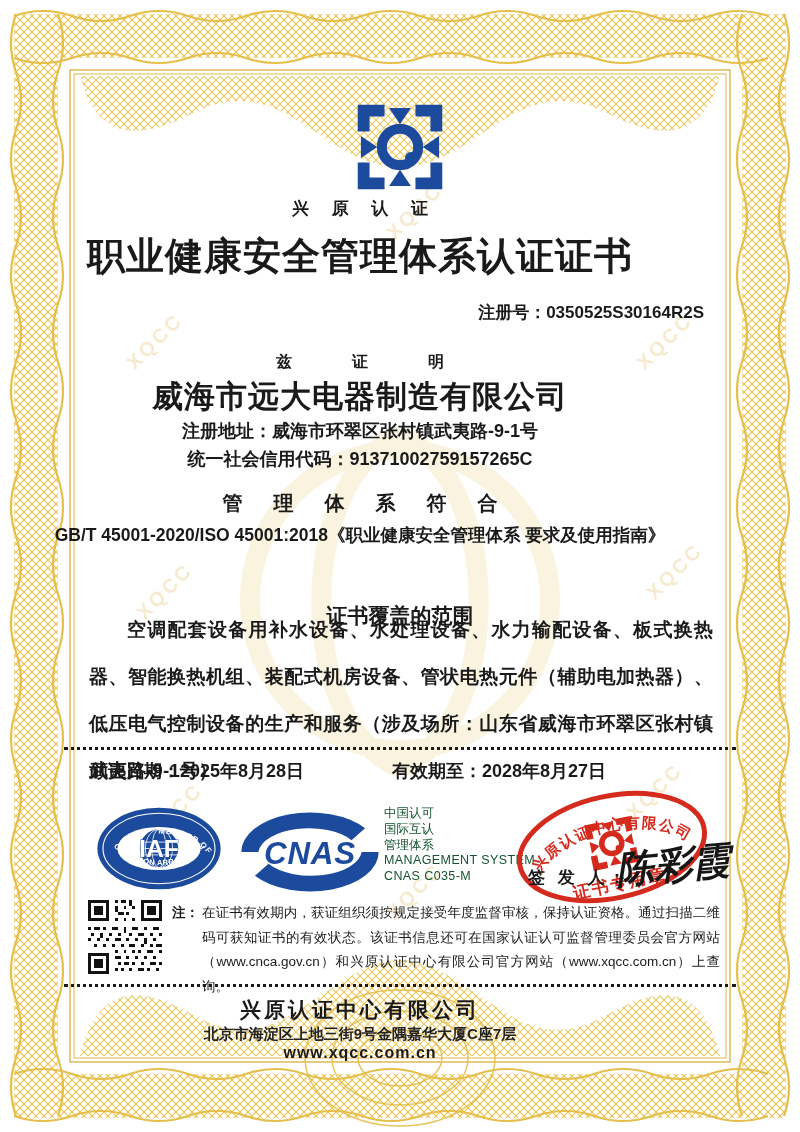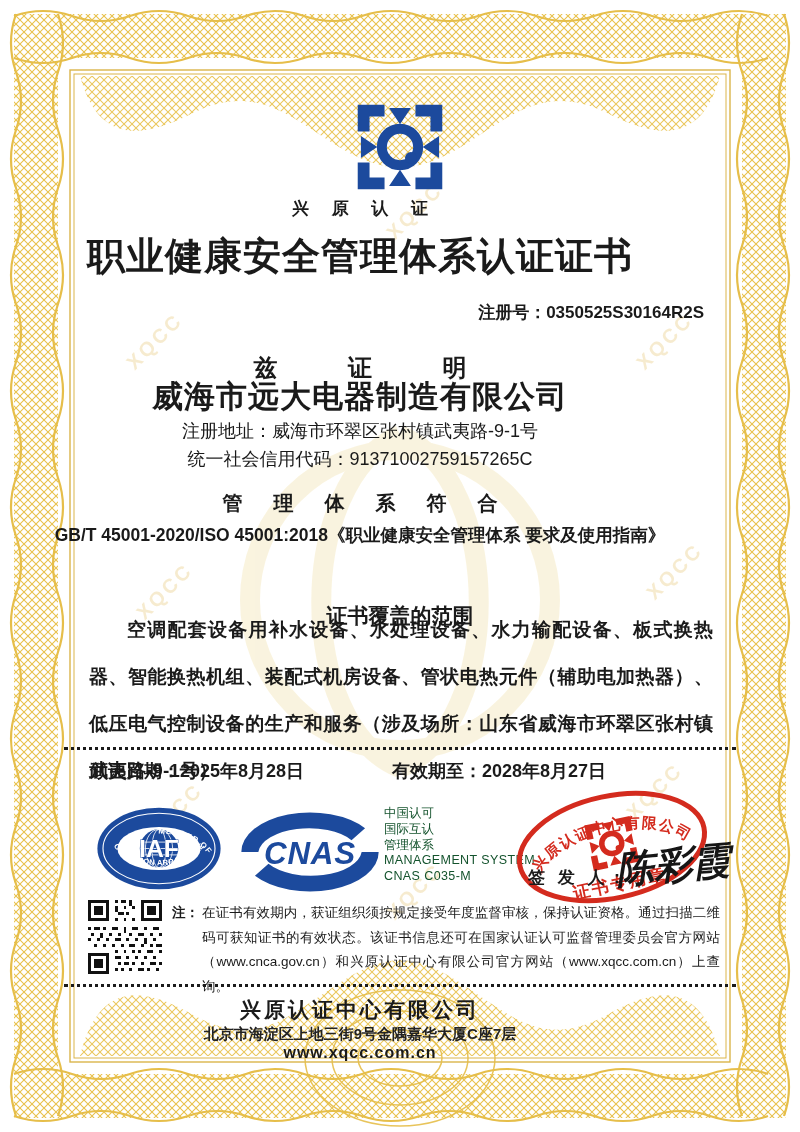--- a/index.html
+++ b/index.html
@@ -4,24 +4,24 @@
 <style>
   html,body{margin:0;padding:0;background:#fff;}
   .page{position:relative;width:800px;height:1132px;background:#ffffff;overflow:hidden;
         font-family:"Liberation Sans",sans-serif;color:#1a1a1a;}
   .abs{position:absolute;}
   .center{left:0;width:720px;text-align:center;}
   .deco{left:0;top:0;pointer-events:none;}
   .logo-label{top:197px;font-size:17px;font-weight:bold;letter-spacing:9px;text-indent:9px;}
   .title{top:231px;font-size:38px;font-weight:900;letter-spacing:1px;}
   .reg{top:301px;right:96px;font-size:17px;font-weight:bold;text-align:right;}
-  .certify-heading{top:352px;font-family:Liberation Mono, monospace;font-size:24px;font-weight:bold;
+  .certify-heading{top:352px;font-family:Liberation Serif, serif;font-size:16px;font-weight:bold;
         letter-spacing:28px;text-indent:28px;}
   .company{top:376px;font-size:31px;font-weight:bold;letter-spacing:1px;}
-  .address,.credit{font-size:18px;font-weight:normal;}
+  .address,.credit{font-size:18px;font-weight:bold;}
   .address{top:419px;}
   .credit{top:447px;}
   .standard-heading{top:490px;font-family:"Liberation Serif",serif;font-size:20px;font-weight:bold;
         letter-spacing:13px;text-indent:13px;}
   .standard-text{top:523px;font-size:17.5px;font-weight:bold;white-space:nowrap;}
   .scope-heading{top:602px;font-family:"Liberation Serif",serif;font-size:21px;font-weight:600;padding-left:40px;}
   .scope-text{top:606px;left:89px;width:624px;font-size:19px;font-weight:bold;line-height:47px;
         text-indent:2em;text-align:justify;}
   .dotline{left:64px;width:672px;border-top:3px dotted #1b1b1b;height:0;}
   .dot1{top:747px;} .dot2{top:984px;}

